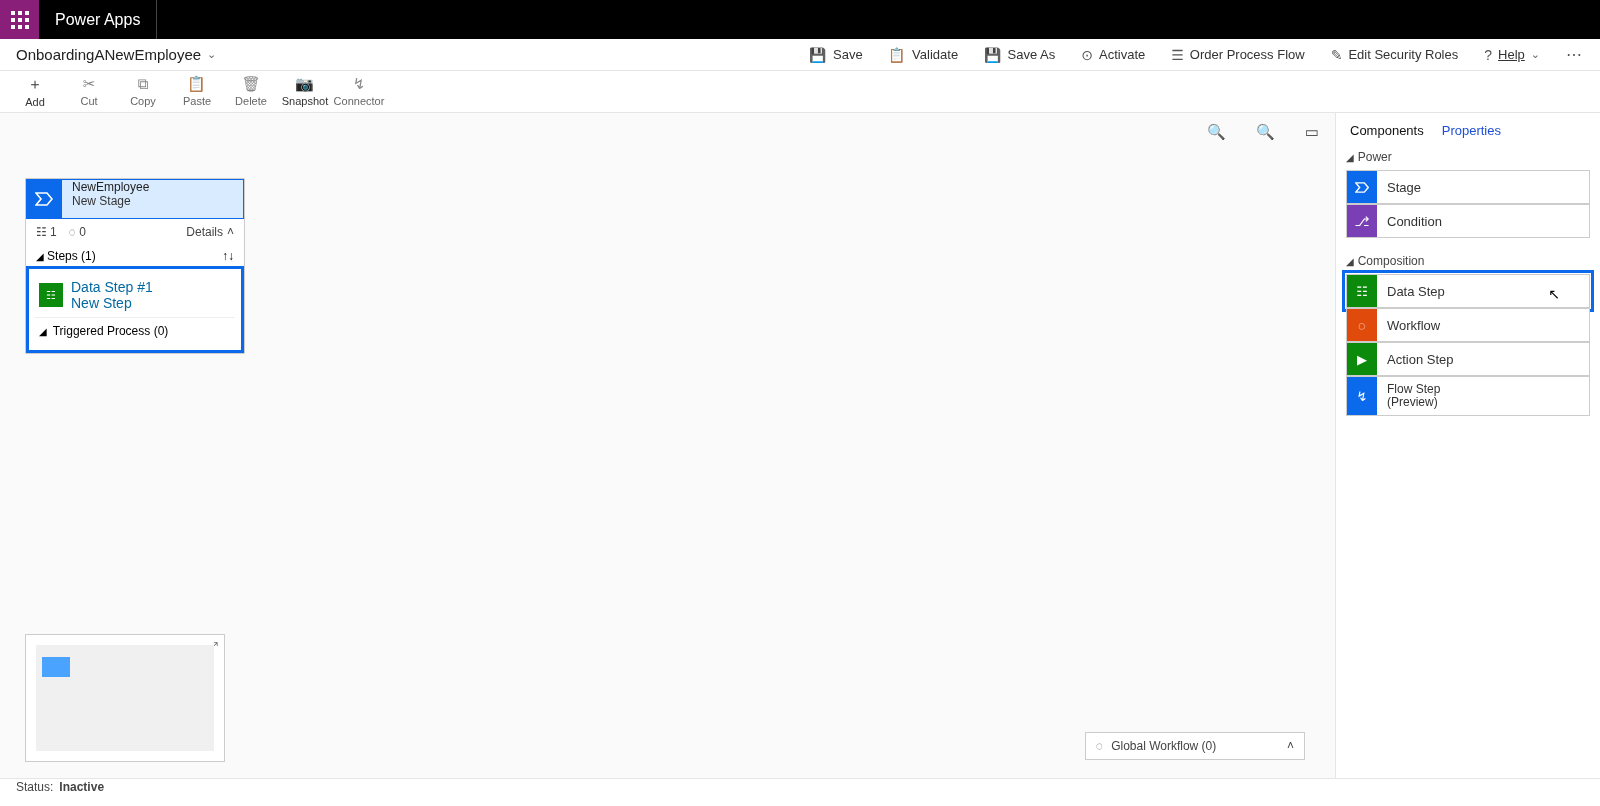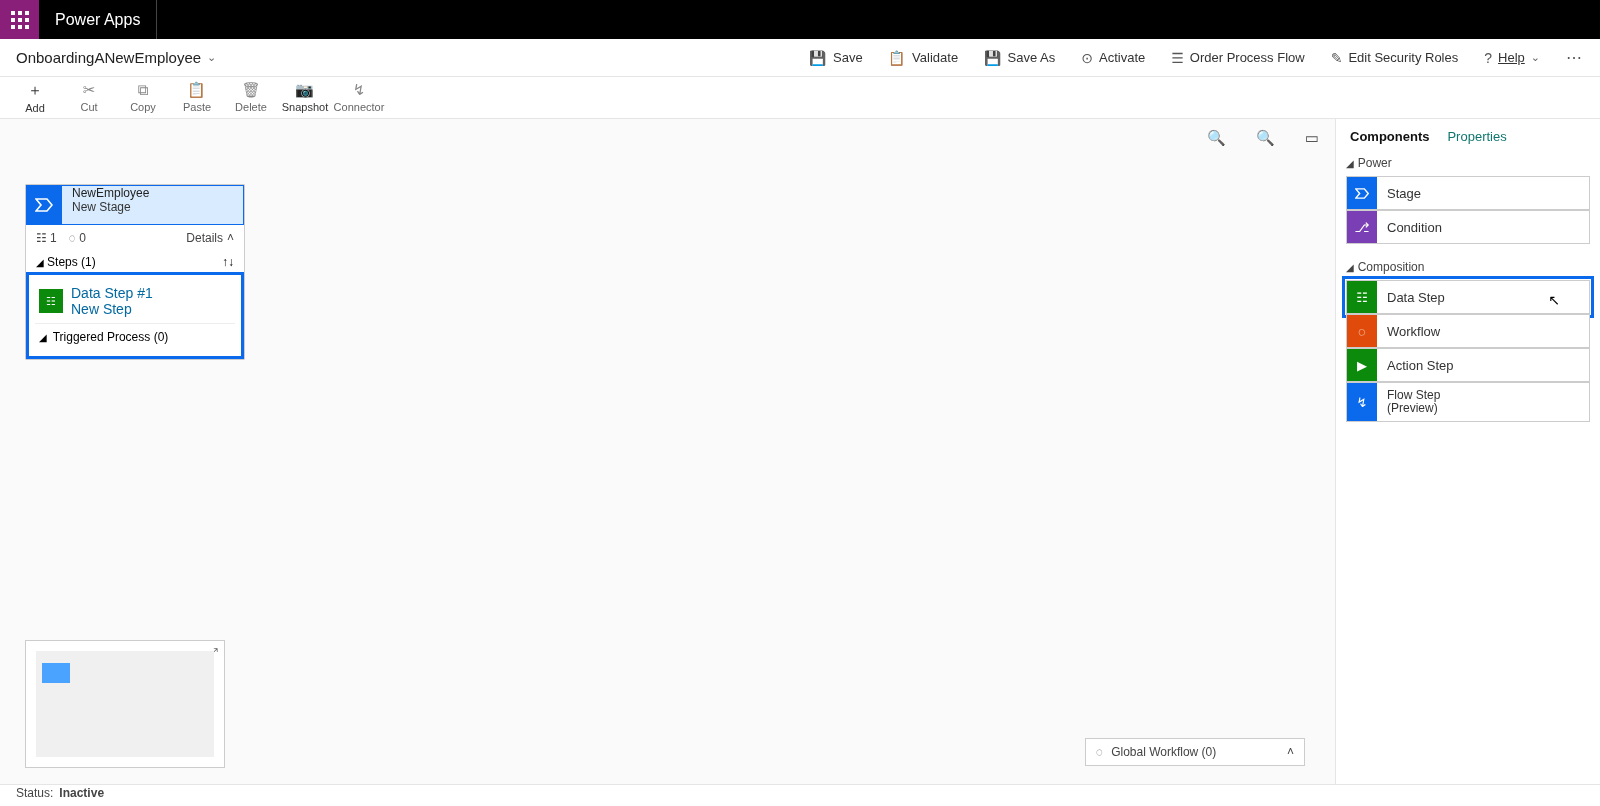--- a/index.html
+++ b/index.html
@@ -4,21 +4,21 @@
 <style>
 * { margin:0; padding:0; box-sizing:border-box; font-family:"Segoe UI",Arial,sans-serif; }
 html,body{width:1600px;height:806px;overflow:hidden;background:#fff;}
 
 .topbar{height:39px;background:#000;display:flex;align-items:center;}
 .waffle{width:39px;height:39px;background:#8A1F7A;display:flex;align-items:center;justify-content:center;}
 .waffle svg{width:18px;height:18px;}
 .app-title{color:#fff;font-size:16px;font-weight:400;padding:0 16px;}
 .vsep{border-left:1px solid #444;height:39px;margin-left:0;}
 
-.cmdbar{height:38px;border-bottom:1px solid #e5e5e5;display:flex;align-items:center;padding:0 16px;justify-content:space-between;}
+.cmdbar{height:32px;border-bottom:1px solid #e5e5e5;display:flex;align-items:center;padding:0 16px;justify-content:space-between;}
 .file-name{font-size:15px;color:#222;display:flex;align-items:center;gap:6px;}
 .chev{font-size:11px;color:#666;}
 .cmd-right{display:flex;align-items:center;gap:26px;font-size:13px;color:#333;}
 .cmd-item{display:flex;align-items:center;gap:6px;cursor:pointer;}
 .cmd-item span.ic{font-size:14px;color:#555;}
 .ellipsis{font-size:16px;letter-spacing:2px;color:#555;}
 
 .toolrow{height:42px;display:flex;align-items:flex-start;padding:4px 8px 0 8px;gap:0;border-bottom:1px solid #e5e5e5;}
 .tool-btn{display:flex;flex-direction:column;align-items:center;justify-content:center;width:54px;font-size:11px;color:#666;gap:2px;}
 .tool-btn.enabled{color:#333;}
@@ -50,22 +50,22 @@
 .tp-row{display:flex;align-items:center;gap:6px;padding:6px 4px;font-size:12px;}
 
 .minimap{position:absolute;bottom:16px;left:25px;width:200px;height:128px;border:1px solid #ccc;background:#fff;}
 .minimap-inner{position:absolute;top:10px;left:10px;right:10px;bottom:10px;background:#f0f0f0;}
 .mini-node{position:absolute;top:12px;left:6px;width:28px;height:20px;background:#4aa3ff;}
 .minimap-exp{position:absolute;top:4px;right:6px;font-size:13px;color:#555;}
 
 .gwf{position:absolute;bottom:18px;right:30px;width:220px;height:28px;border:1px solid #ccc;background:#fff;display:flex;align-items:center;justify-content:space-between;padding:0 10px;font-size:12px;color:#444;}
 
 .rp-tabs{display:flex;gap:18px;padding:10px 14px 6px 14px;font-size:13px;}
-.rp-tab{color:#0f766e;cursor:pointer;}
-.rp-tab.active{color:#111;font-weight:700;}
+.rp-tab{color:#1d4ed8;cursor:pointer;}
+.rp-tab.active{color:#111;font-weight:400;}
 .rp-section-title{font-size:12px;color:#444;padding:6px 10px;display:flex;align-items:center;gap:4px;}
 .comp-list{padding:0 10px;display:flex;flex-direction:column;}
 .comp-item{display:flex;align-items:center;border:1px solid #ccc;background:#fff;height:34px;cursor:grab;}
 .comp-item.sel{outline:3px solid #0B6AEB;outline-offset:1px;}
 .comp-ic{width:30px;height:100%;display:flex;align-items:center;justify-content:center;color:#fff;font-size:13px;}
 .comp-label{padding-left:10px;font-size:13px;color:#333;}
 
 .status{height:16px;background:#fff;border-top:1px solid #e5e5e5;display:flex;align-items:center;padding:0 16px;font-size:12px;color:#444;gap:6px;}
 
 .cursor{position:absolute;top:190px;right:78px;font-size:14px;color:#000;pointer-events:none;}

